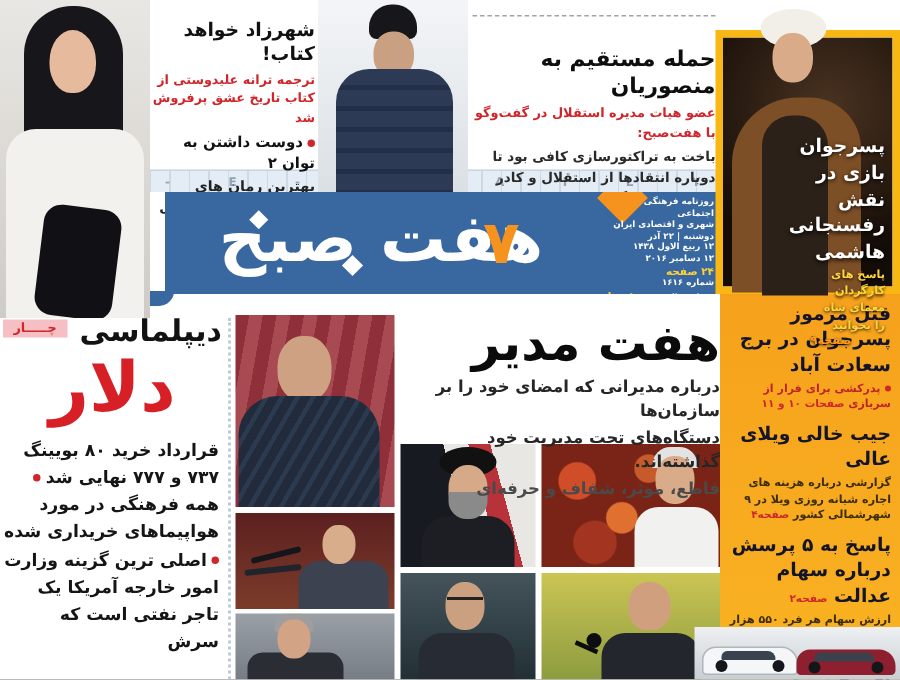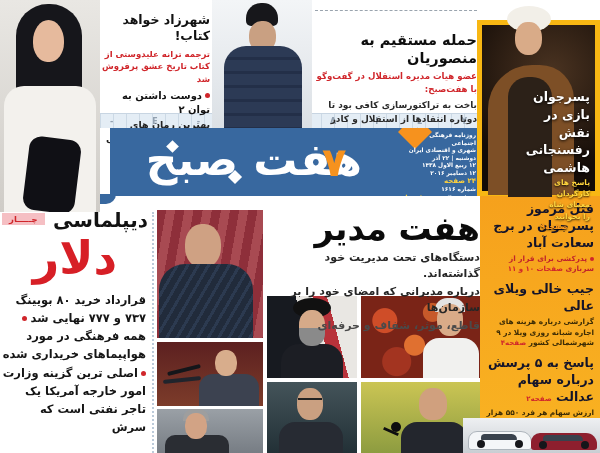--- a/index.html
+++ b/index.html
@@ -228,22 +228,22 @@
     <div class="lc-lines">
       <span>قرارداد خرید ۸۰ بویینگ ۷۳۷ و ۷۷۷ نهایی شد</span>
       <span class="red-dot"></span><span>همه فرهنگی در مورد هواپیماهای خریداری شده</span>
       <span class="red-dot"></span><span>اصلی ترین گزینه وزارت امور خارجه آمریکا یک تاجر نفتی است که سرش</span>
     </div>
   </div>
   <div class="abs" id="divider-left"></div>
 
   <div class="abs rtl" id="center-head">
     <div class="ch-title">هفت مدیر</div>
+    <div class="ch-dek">درباره مدیرانی که امضای خود را بر سازمان‌ها</div>
     <div class="ch-dek">دستگاه‌های تحت مدیریت خود گذاشته‌اند.</div>
-    <div class="ch-dek">درباره مدیرانی که امضای خود را بر سازمان‌ها</div>
     <div class="ch-dek ch-dek3">قاطع، موثر، شفاف و حرفه‌ای</div>
   </div>
 
   <div class="photo" id="photo-big">
     <div class="bg-face"></div>
     <div class="bg-torso"></div>
   </div>
   <div class="photo" id="photo-podium">
     <div class="pd-torso"></div>
     <div class="pd-face"></div>

